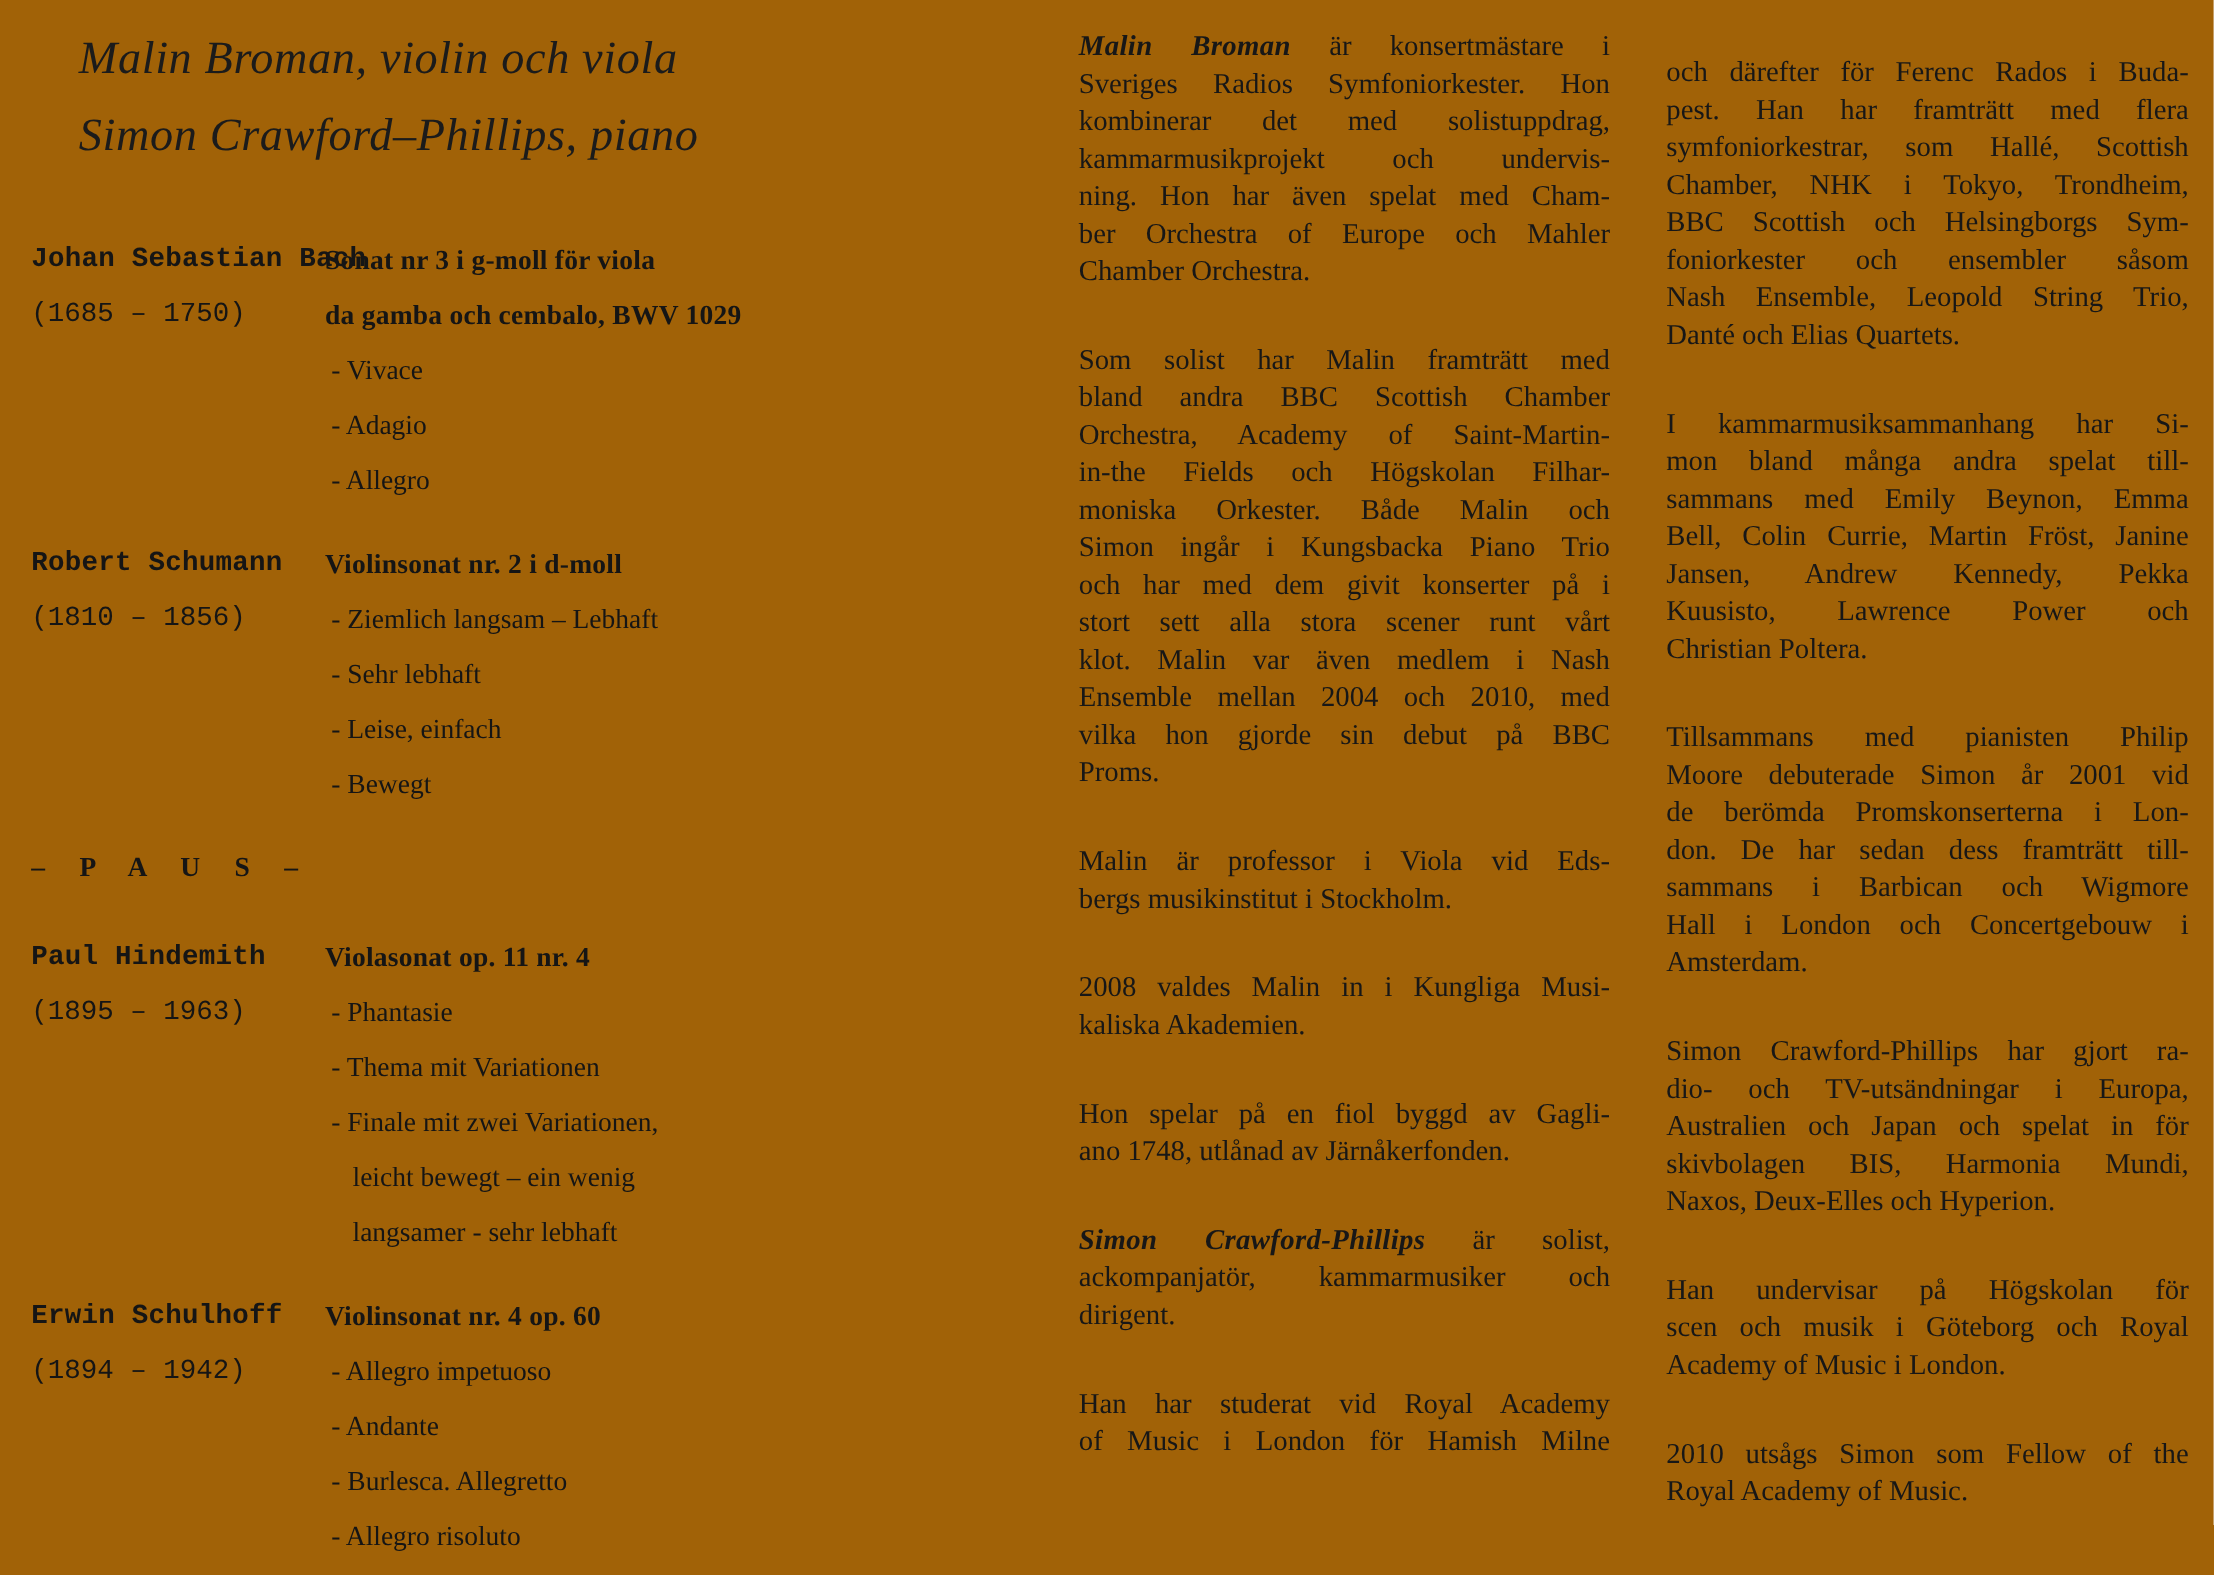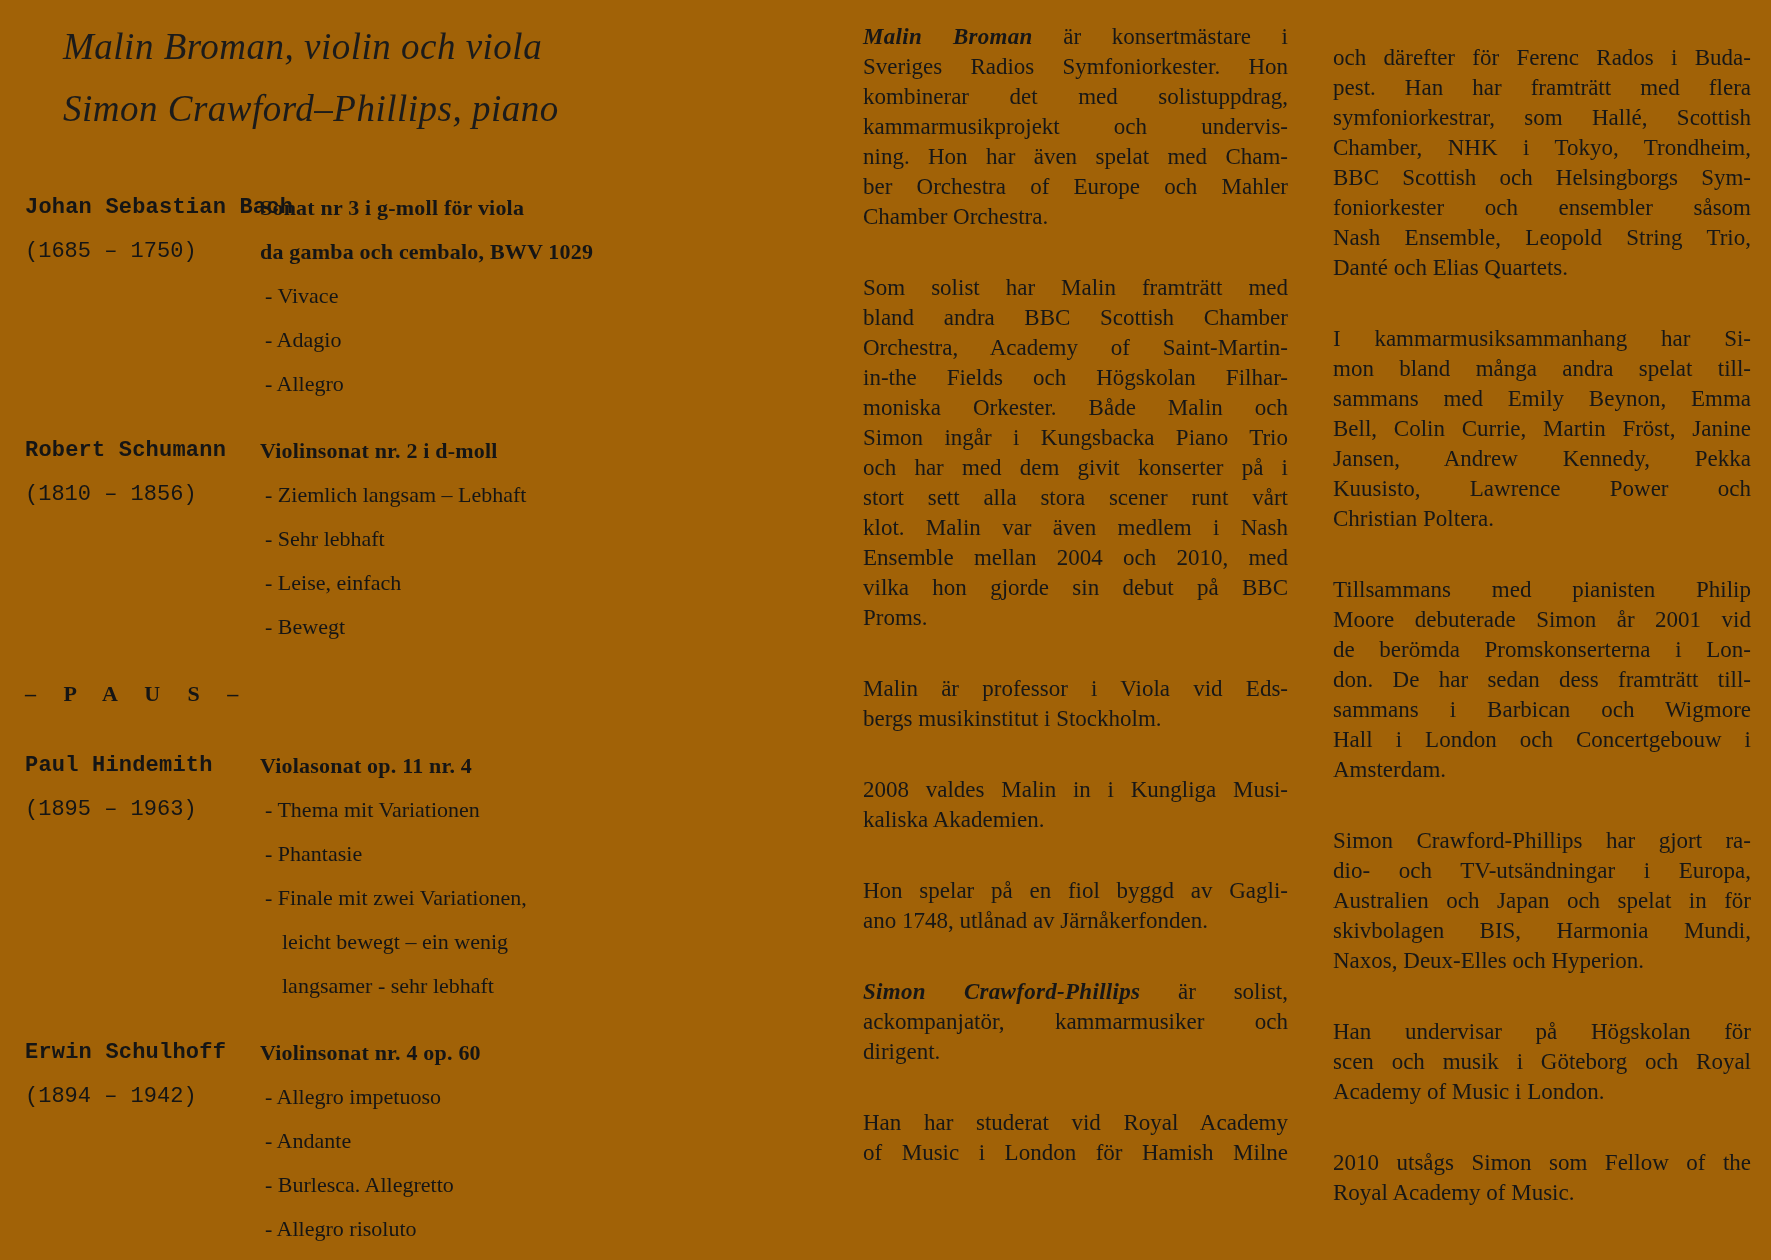--- a/index.html
+++ b/index.html
@@ -87,22 +87,22 @@
           </div>
         </div>
         <div class="pause">–  P A U S  –</div>
         <div class="program-item">
           <div class="composer-cell">
             <div class="composer-name">Paul Hindemith</div>
             <div class="composer-dates">(1895 – 1963)</div>
           </div>
           <div class="work-cell">
             <div class="work-line title">Violasonat op. 11 nr. 4</div>
+            <div class="work-line movement">- Phantasie</div>
             <div class="work-line movement">- Thema mit Variationen</div>
-            <div class="work-line movement">- Phantasie</div>
             <div class="work-line movement">- Finale mit zwei Variationen,</div>
             <div class="work-line continuation">leicht bewegt – ein wenig</div>
             <div class="work-line continuation">langsamer - sehr lebhaft</div>
           </div>
         </div>
         <div class="program-item">
           <div class="composer-cell">
             <div class="composer-name">Erwin Schulhoff</div>
             <div class="composer-dates">(1894 – 1942)</div>
           </div>

